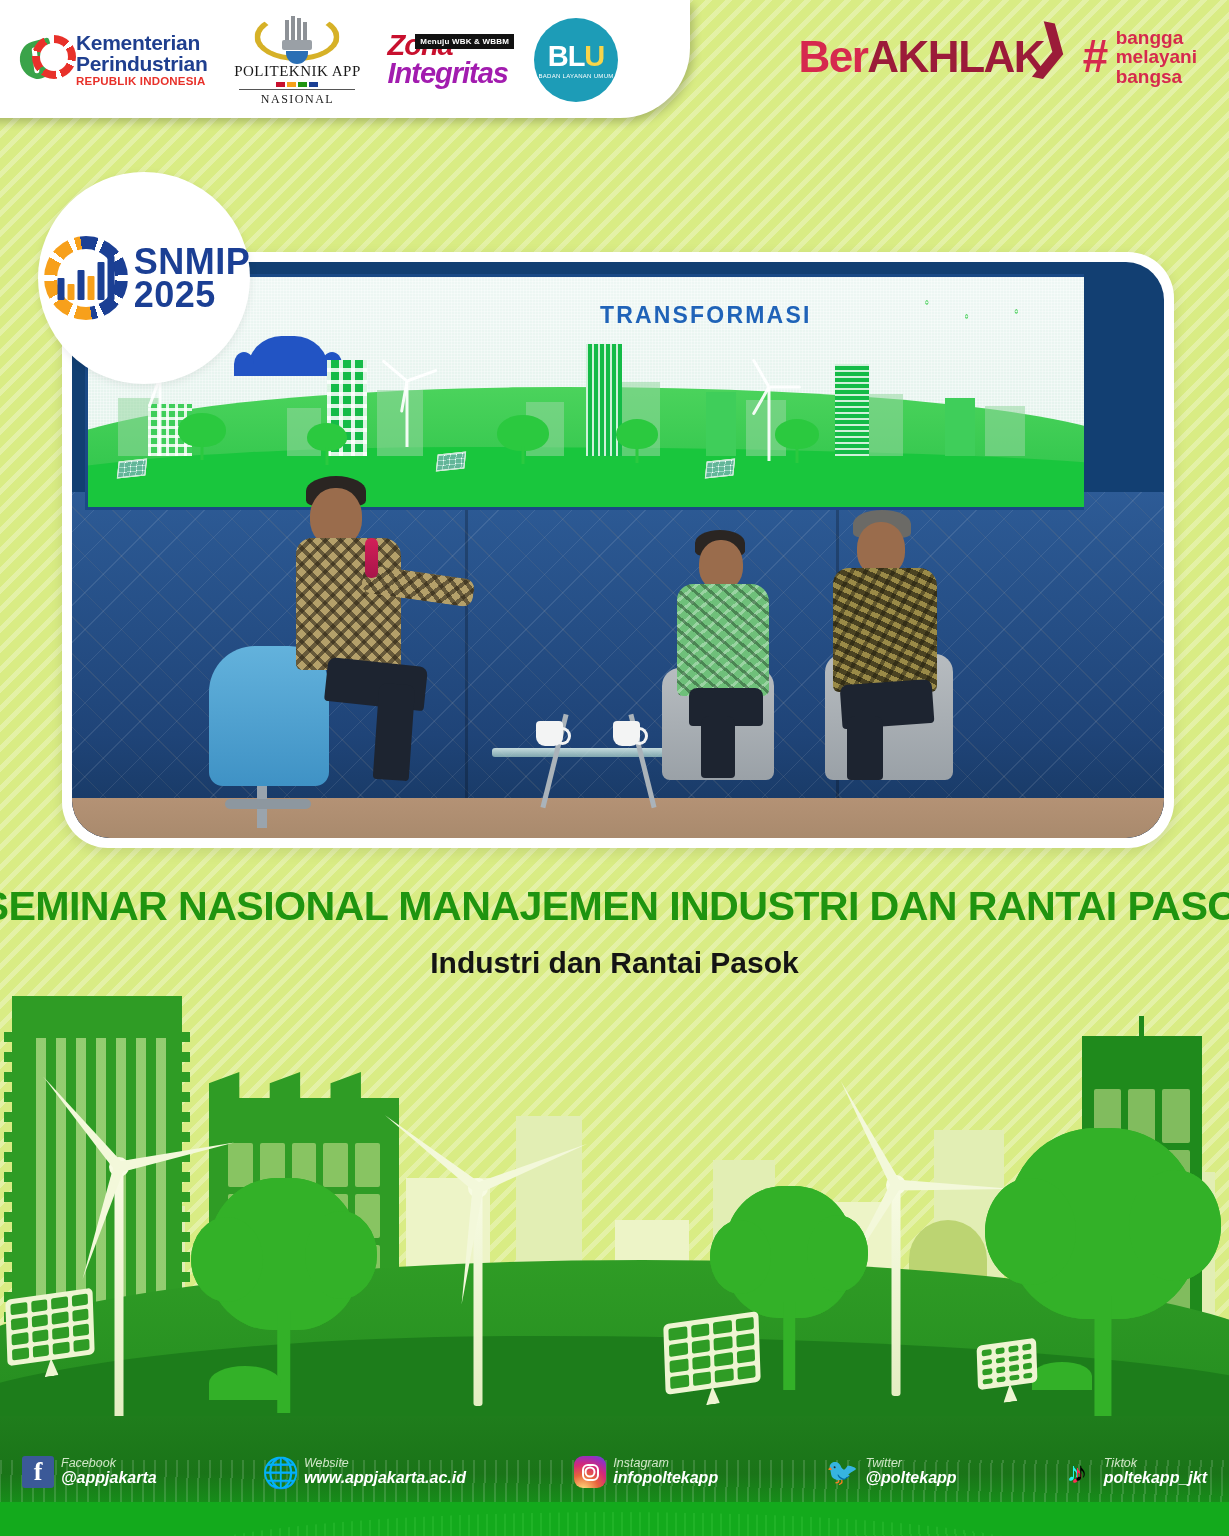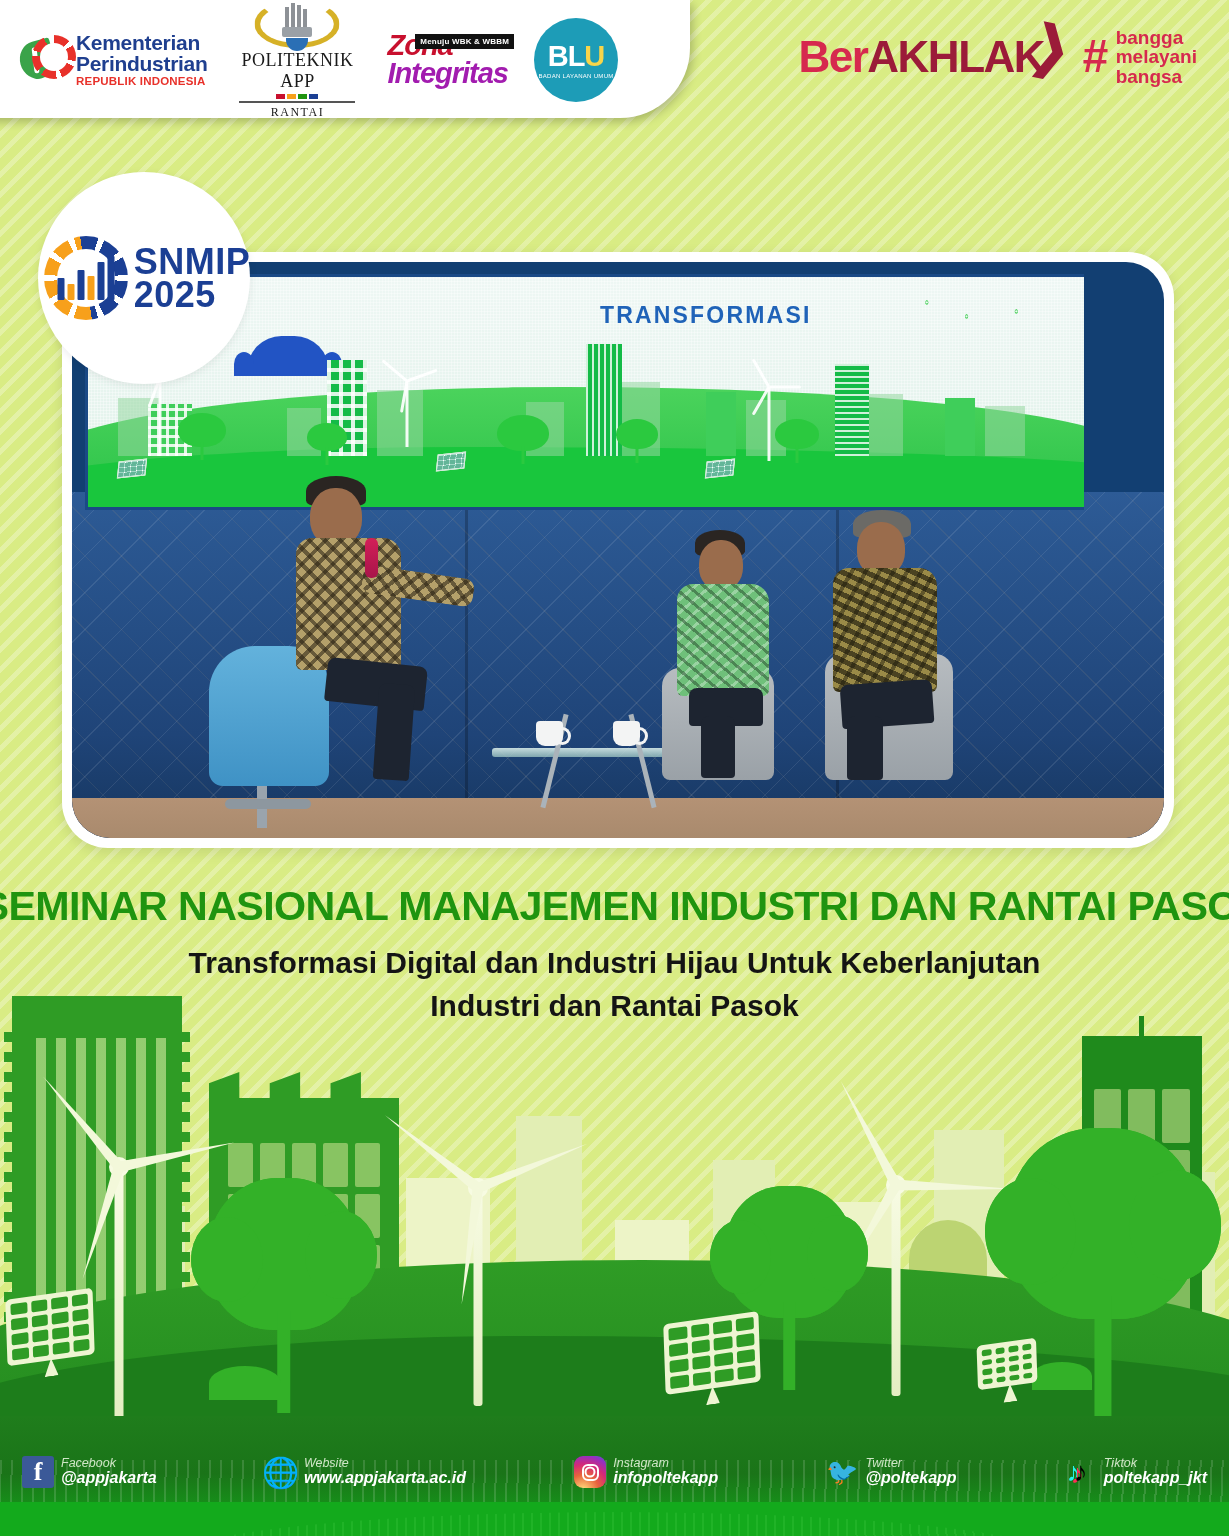--- a/index.html
+++ b/index.html
@@ -92,21 +92,21 @@
     position:absolute; bottom:8px; width:4px; background:#8d9196;
   }
   .polt-base {
     position:absolute; bottom:0; left:0; width:30px; height:10px;
     background:#9aa0a6; border-radius:2px;
   }
   .polt-globe {
     position:absolute; bottom:-3px; left:50%; transform:translateX(-50%);
     width:22px; height:13px; border-radius: 0 0 14px 14px; background:#2a6fb5;
   }
-  .polt-name { font-family:"Liberation Serif", serif; font-size: 18px; letter-spacing: 0.5px; color:#1a1a1a; margin-top:2px;}
+  .polt-name { font-family:"Liberation Serif", serif; font-size: 15px; letter-spacing: 0.5px; color:#1a1a1a; margin-top:2px;}
   .polt-bars { display:flex; justify-content:center; gap:2px; margin: 2px 0 1px; }
   .polt-bars span { width: 9px; height: 5px; }
   .polt-city { font-family:"Liberation Serif", serif; font-size: 12px; letter-spacing: 1.5px; color:#1a1a1a; }
   .polt-rule { height:1.5px; background:#555; margin: 2px 6px; }
 
   
   .zona { position: relative; }
   .zona .z1 { font-size: 29px; font-weight: 800; color:#c8102e; font-style: italic; letter-spacing:-1px; line-height:0.95; }
   .zona .z2 { font-size: 29px; font-weight: 700; color:#a21caf; font-style: italic; letter-spacing:-1px; line-height:0.95; }
   .zona .zbadge {
@@ -555,21 +555,21 @@
           <div class="polt-globe"></div>
         </div>
         <div class="polt-name">POLITEKNIK APP</div>
         <div class="polt-bars">
           <span style="background:#c8102e"></span>
             <span style="background:#f7a01b"></span>
           <span style="background:#1f9410"></span>
             <span style="background:#1b3f94"></span>
         </div>
         <div class="polt-rule"></div>
-        <div class="polt-city">RANTAI</div>
+        <div class="polt-city">NASIONAL</div>
       </div>
 
       <div class="zona">
         <div class="z1">Zona</div>
         <div class="z2">Integritas</div>
         <div class="zbadge">Menuju WBK &amp; WBBM</div>
       </div>
 
       <div class="blu">
         <div class="b1">BL<em>U</em></div>
@@ -724,21 +724,20 @@
         <div class="p-head" style="left:32px; top:12px; width:48px; height:54px;"></div>
         <div class="p-body batik-c" style="left:8px; top:58px; width:104px; height:124px;"></div>
         <div class="p-legs" style="left:16px; top:172px; width:92px; height:44px; transform:rotate(-4deg);"></div>
         <div class="p-legs" style="left:22px; top:206px; width:36px; height:64px;"></div>
       </div>
     </div>
   </div>
 
   <div class="main-title">SEMINAR NASIONAL MANAJEMEN INDUSTRI DAN RANTAI PASOK</div>
   <div class="subtitle">
-    <div>Transformasi Digital dan Industri Hijau Untuk Keberlanjutan</div>
     <div>Industri dan Rantai Pasok</div>
   </div>
 
   <div class="scene">
 
     <div class="bld pale" style="left:2%;   width:90px;  height:320px;"></div>
     <div class="bld pale2" style="left:10%;  width:62px;  height:210px;"></div>
     <div class="bld pale" style="left:17%;  width:72px;  height:268px;"></div>
     <div class="bld pale2" style="left:24%;  width:58px;  height:168px;"></div>
     <div class="bld pale" style="left:33%;  width:84px;  height:238px;"></div>

